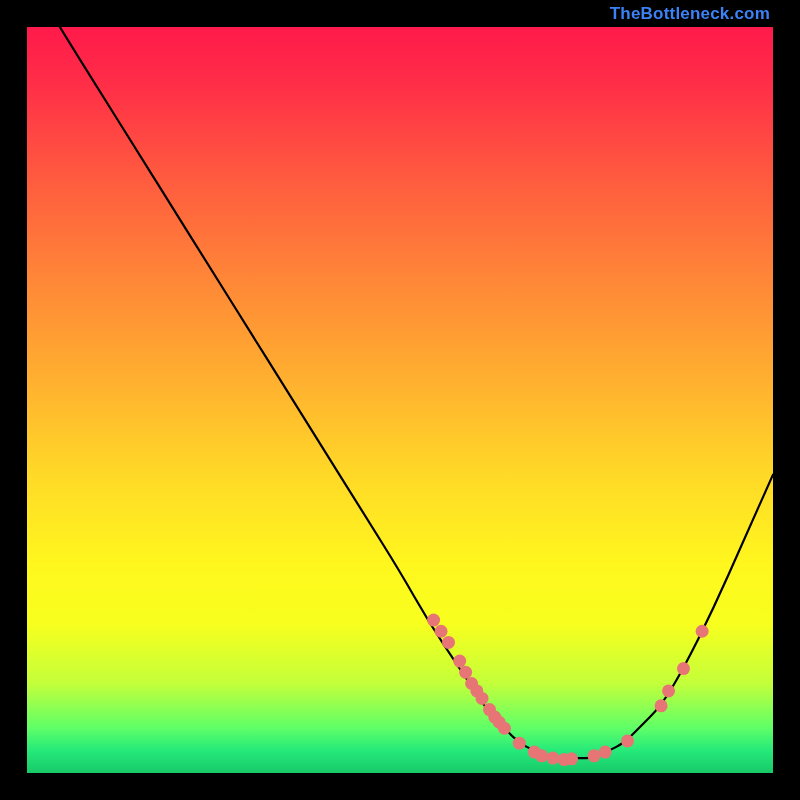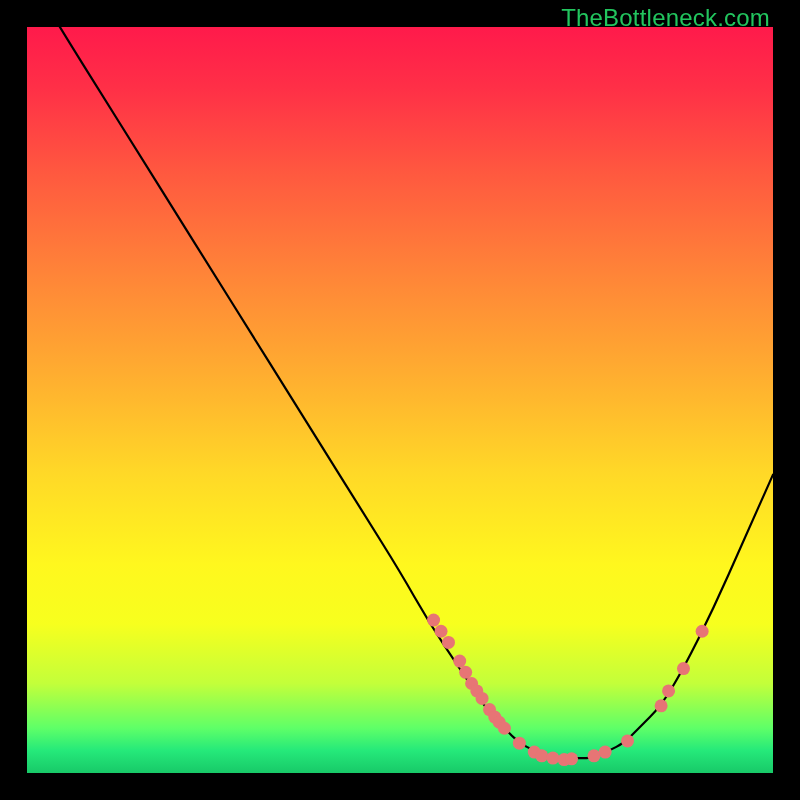--- a/index.html
+++ b/index.html
@@ -45,23 +45,23 @@
   .curve-svg {
     position: absolute;
     inset: 0;
     width: 100%;
     height: 100%;
   }
   .watermark {
     position: absolute;
     top: 4px;
     right: 30px;
-    color: #22c55e;
-    font-size: 24px;
-    font-weight: 400;
+    color: #3b82f6;
+    font-size: 17px;
+    font-weight: 700;
     letter-spacing: 0.2px;
   }
 </style>
 </head>
 <body>
 
 <div class="stage">
 
   <div class="watermark">TheBottleneck.com</div>
 

